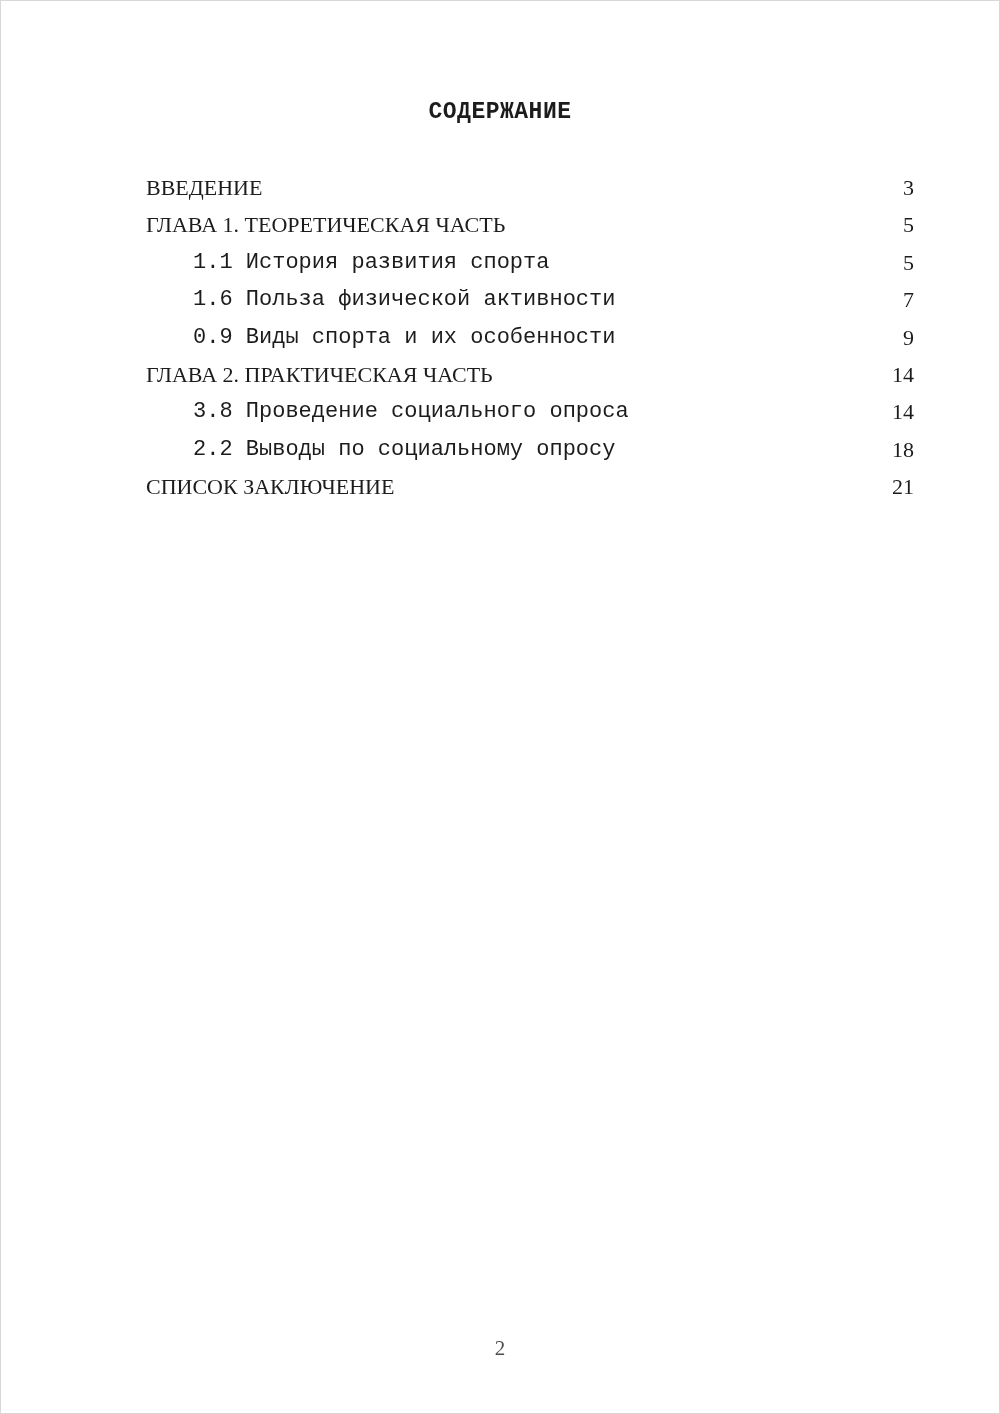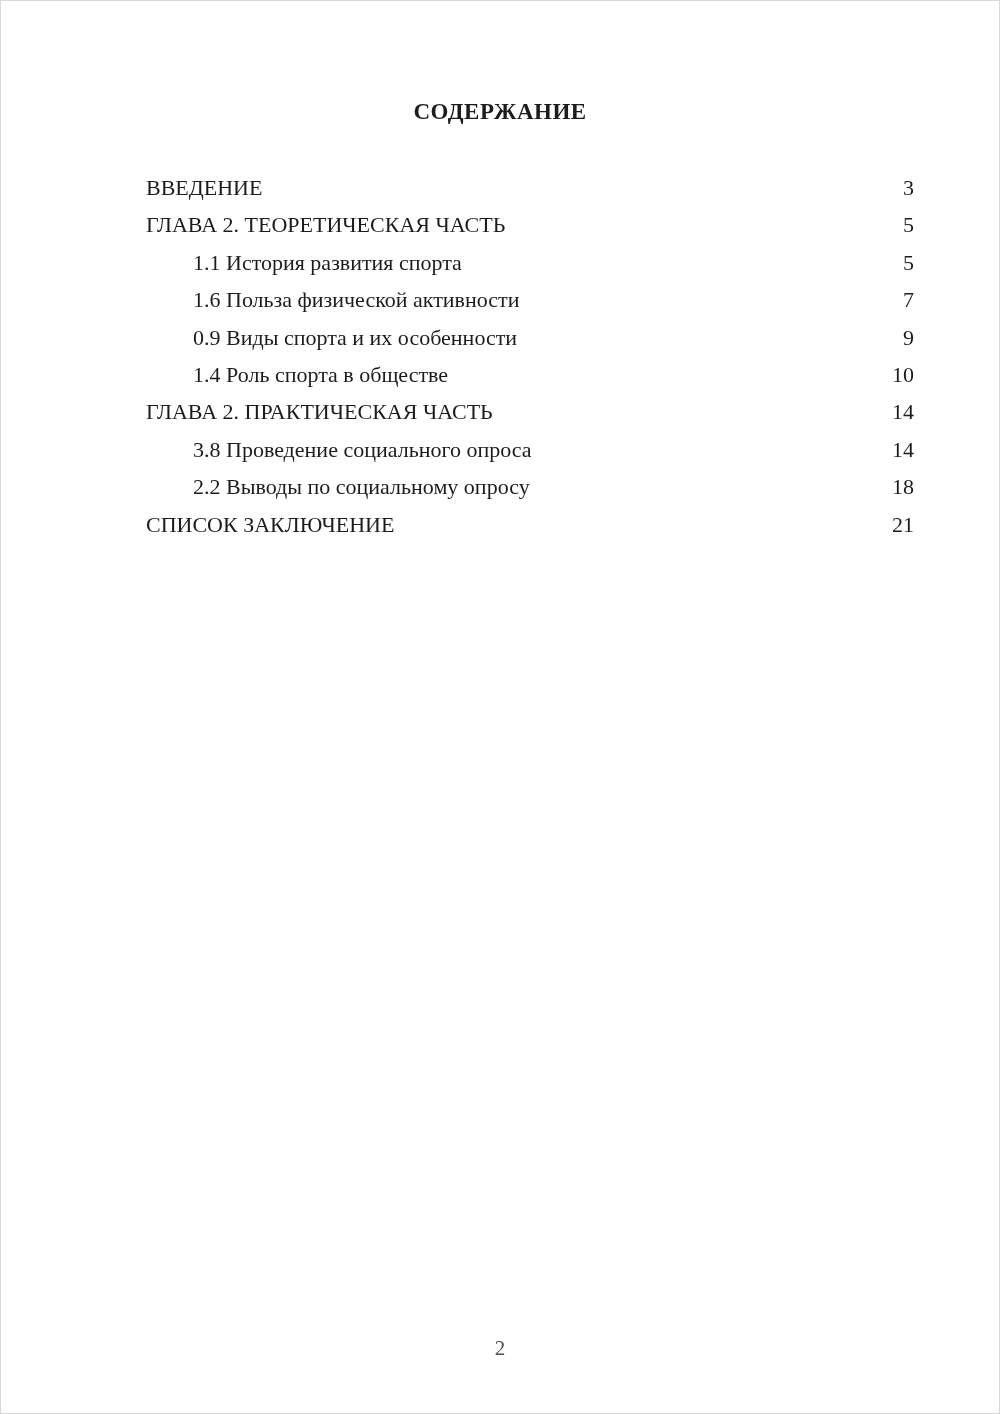--- a/index.html
+++ b/index.html
@@ -19,40 +19,42 @@
     color: #1c1c1c;
     overflow: hidden;
   }
   .doc-title {
     padding-top: 96px;
     text-align: center;
     font-size: 23px;
     font-weight: bold;
     letter-spacing: 0.5px;
     line-height: 30px;
+    font-family: Liberation Mono, monospace;
   }
   .toc {
     margin-top: 42px;
     padding-left: 145px;
     padding-right: 85px;
   }
   .toc-row {
     display: flex;
     justify-content: space-between;
     align-items: center;
     font-size: 22px;
     line-height: 37.4px;
     white-space: nowrap;
   }
   .toc-row .label {
     flex: 1 1 auto;
     overflow: hidden;
   }
   .toc-row.indent .label {
     padding-left: 47px;
+    font-family: Liberation Mono, monospace;
   }
   .toc-row .pagenum {
     flex: 0 0 auto;
     text-align: right;
     padding-left: 20px;
   }
   .footer-pagenum {
     position: absolute;
     left: 0;
     right: 0;
@@ -69,43 +71,39 @@
 
   <div class="doc-title">СОДЕРЖАНИЕ</div>
 
   <div class="toc">
   <div class="toc-row">
     <span class="label">ВВЕДЕНИЕ</span>
     <span class="pagenum">3</span>
   </div>
 
   <div class="toc-row">
-    <span class="label">ГЛАВА 2. ТЕОРЕТИЧЕСКАЯ ЧАСТЬ</span>
+    <span class="label">ГЛАВА 1. ТЕОРЕТИЧЕСКАЯ ЧАСТЬ</span>
     <span class="pagenum">5</span>
   </div>
 
   <div class="toc-row indent">
     <span class="label">1.1 История развития спорта</span>
     <span class="pagenum">5</span>
   </div>
 
   <div class="toc-row indent">
     <span class="label">1.6 Польза физической активности</span>
     <span class="pagenum">7</span>
   </div>
 
   <div class="toc-row indent">
     <span class="label">0.9 Виды спорта и их особенности</span>
     <span class="pagenum">9</span>
   </div>
 
-  <div class="toc-row indent">
-    <span class="label">1.4 Роль спорта в обществе</span>
-    <span class="pagenum">10</span>
-  </div>
 
   <div class="toc-row">
     <span class="label">ГЛАВА 2. ПРАКТИЧЕСКАЯ ЧАСТЬ</span>
     <span class="pagenum">14</span>
   </div>
 
   <div class="toc-row indent">
     <span class="label">3.8 Проведение социального опроса</span>
     <span class="pagenum">14</span>
   </div>

